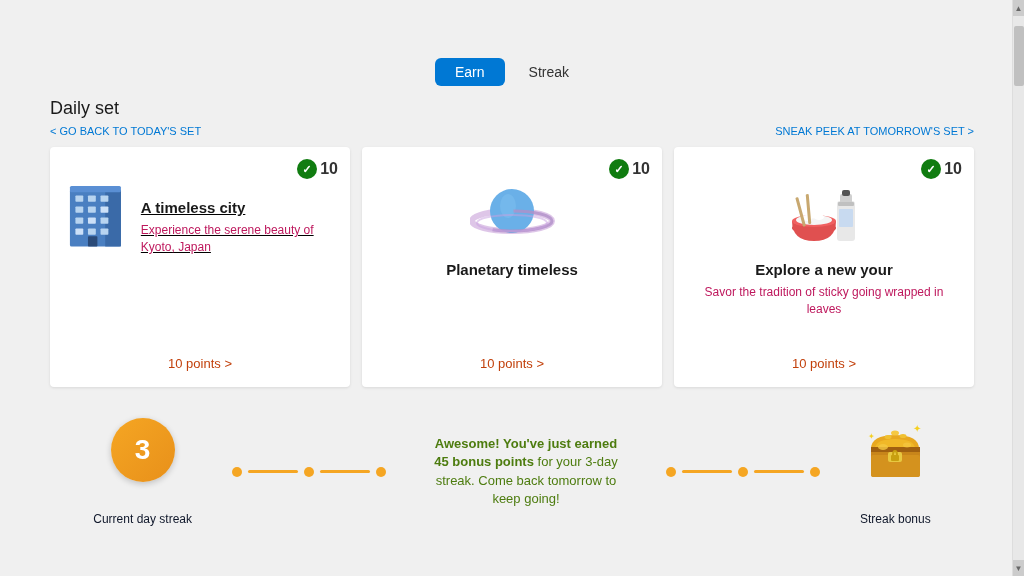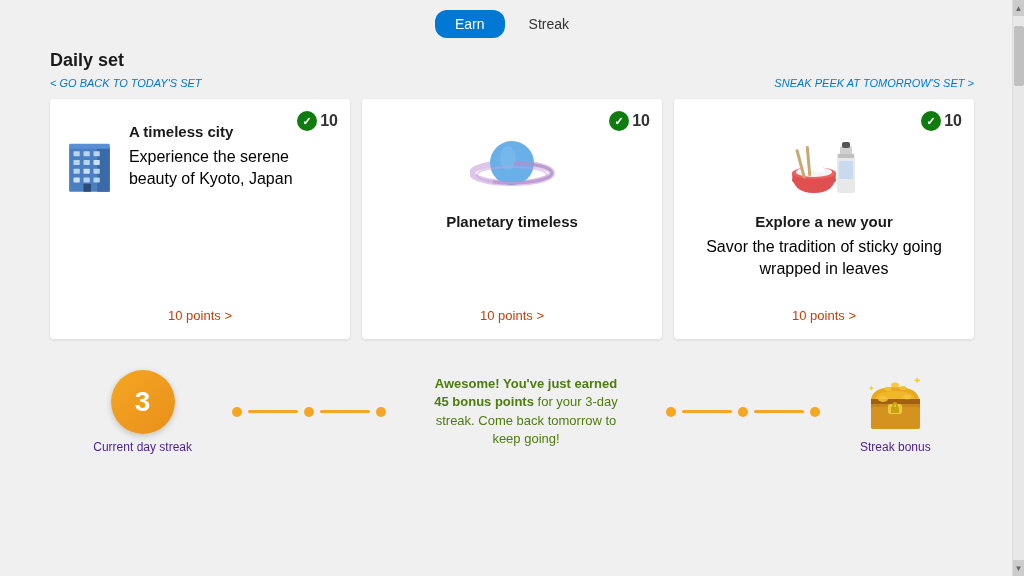--- a/index.html
+++ b/index.html
@@ -61,46 +61,46 @@
       background: #f0f0f0;
       gap: 4px;
     }
     .nav-btn {
       padding: 6px 20px;
       border: none;
       background: transparent;
       font-size: 14px;
       cursor: pointer;
       color: #333;
-      border-radius: 12px;
+      border-radius: 6px;
+      margin-top: 48px;
     }
     .nav-btn.active {
       background: #0078d4;
       color: white;
     }
 
     
     .main-content {
       padding: 0 50px;
       margin-top: 4px;
     }
 
     
     .daily-set-title {
       font-size: 18px;
-      font-weight: 700;
+      font-weight: 400;
       color: #1a1a1a;
       margin-bottom: 6px;
     }
 
     .nav-links {
       display: flex;
       justify-content: space-between;
       margin-bottom: 10px;
-      font-style: italic;
     }
     .nav-link {
       font-size: 11px;
       color: #0078d4;
       cursor: pointer;
       text-decoration: none;
     }
 
     
     .cards-container {
@@ -144,40 +144,41 @@
       align-items: center;
       justify-content: center;
       color: white;
       font-size: 11px;
     }
 
     
     .card-1-content {
       display: flex;
       flex-direction: row;
-      align-items: flex-start;
+      align-items: flex-end;
       gap: 16px;
       margin-top: 8px;
       width: 100%;
+      text-decoration: underline;
     }
 
     .card-1-text {
       text-align: left;
     }
 
     .card-title {
       font-size: 15px;
       font-weight: 600;
       color: #1a1a1a;
       margin-bottom: 6px;
     }
 
     .card-desc {
-      font-size: 16px;
-      color: #000000;
+      font-size: 12px;
+      color: #be185d;
       line-height: 1.4;
     }
 
     
     .card-vertical {
       display: flex;
       flex-direction: column;
       align-items: center;
       text-align: center;
     }
@@ -225,22 +226,23 @@
       align-items: center;
       justify-content: center;
       font-size: 28px;
       font-weight: 700;
       color: white;
       box-shadow: 0 2px 6px rgba(0,0,0,0.2);
     }
 
     .streak-label {
       font-size: 12px;
-      color: #4c1d95;
+      color: #0f172a;
       text-align: center;
+      margin-top: 24px;
     }
 
     
     .streak-line {
       display: flex;
       align-items: center;
       gap: 6px;
     }
 
     .streak-dot {

